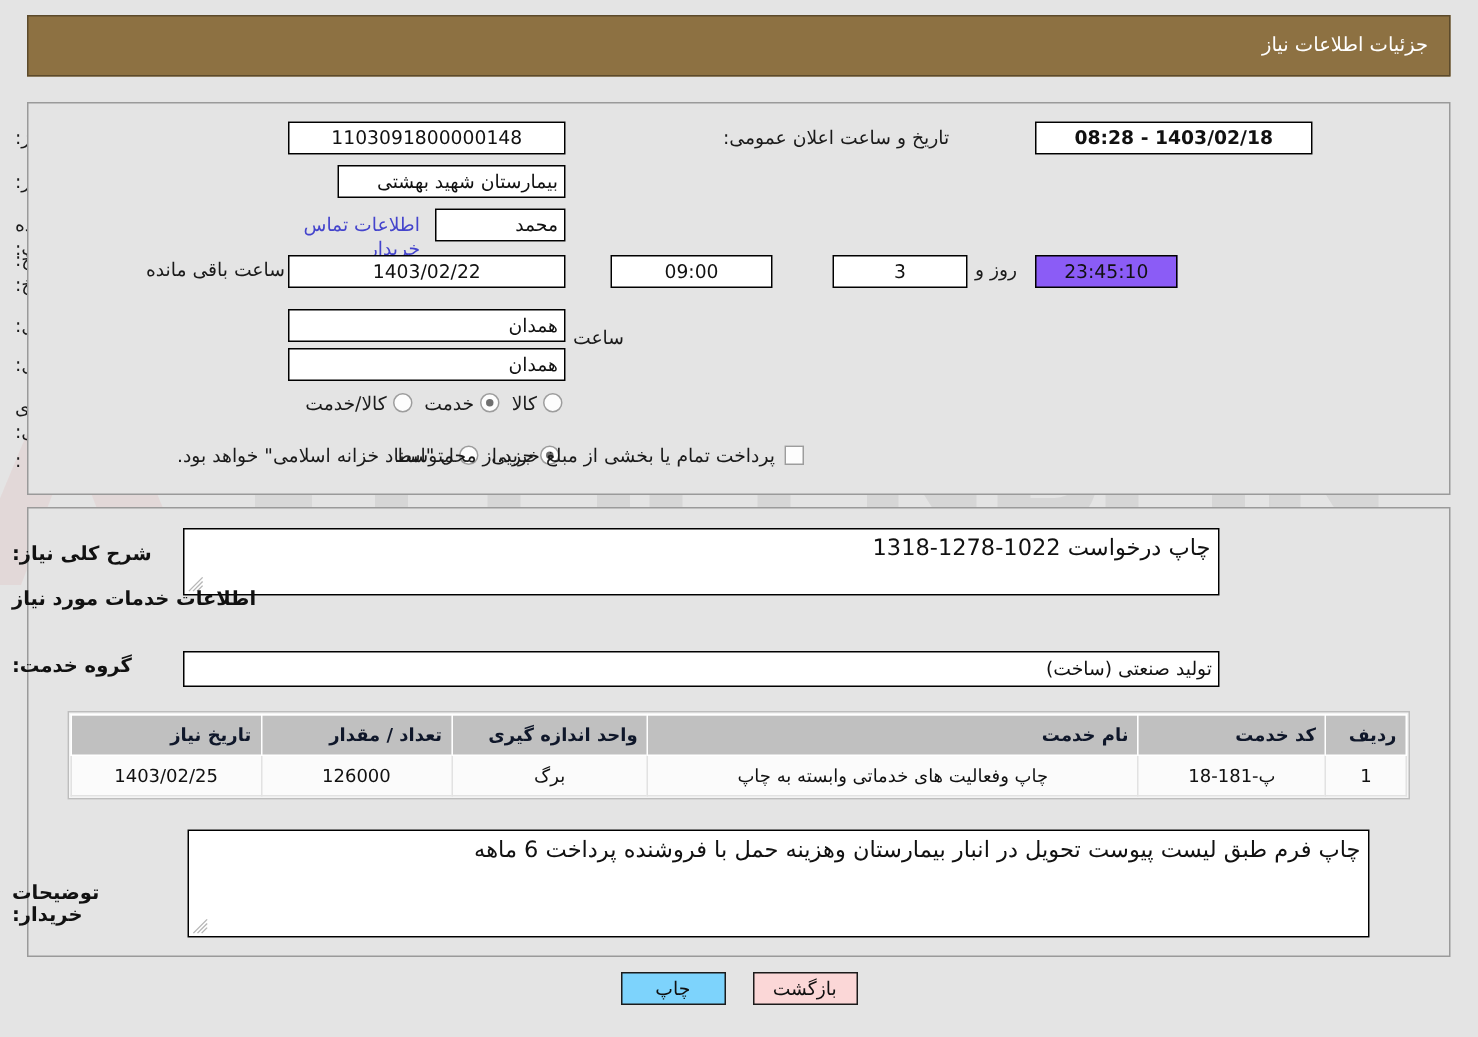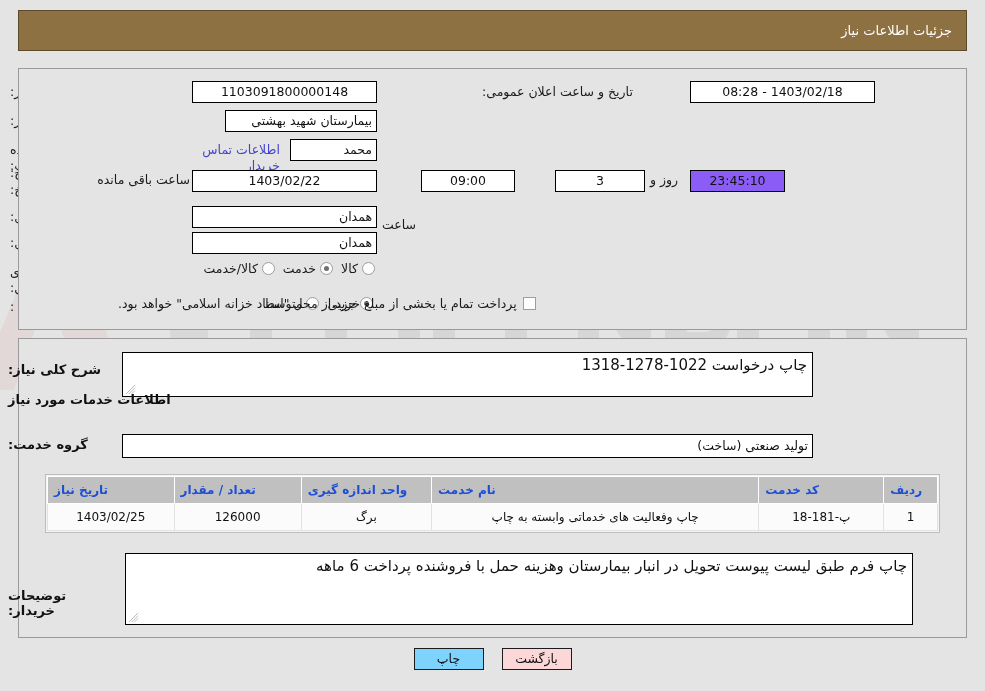--- a/index.html
+++ b/index.html
@@ -189,25 +189,25 @@
   }
   table.grid {
     width: 100%;
     border-collapse: collapse;
     direction: rtl;
     font-size: 12px;
   }
   table.grid th {
     background: #c0c0c0;
     border: 1px solid #ffffff;
-    color: #1d4ed8;
+    color: #0f172a;
     font-weight: bold;
     height: 26px;
     padding: 0 6px;
-    text-align: left;
+    text-align: right;
     white-space: nowrap;
     margin-top: 21px;
   }
   table.grid td {
     background: #fbfbfb;
     border: 1px solid #e2e2e2;
     color: #101010;
     height: 26px;
     padding: 0 6px;
     text-align: center;
@@ -268,33 +268,33 @@
   <div class="header-bar">
     <span class="header-title">جزئیات اطلاعات نیاز</span>
   </div>
 
   <div class="panel" id="panel-top"></div>
 
   <div class="lbl-right" style="top:84px; right:875px; width:100px; text-align:left;">شماره نیاز:</div>
   <div class="fld" style="position:absolute; top:81px; right:608px; width:185px; z-index:2;">1103091800000148</div>
   <div class="lbl-right" style="top:84px; right:298px; width:205px; text-align:left; z-index:2;">تاریخ و ساعت اعلان عمومی:</div>
 
-  <div class="fld" style="position:absolute; top:81px; right:110px; width:185px; z-index:2;">1403/02/18 - 08:28</div>
+  <div class="fld" style="position:absolute; top:81px; right:110px; width:185px; z-index:2;font-weight:bold;">1403/02/18 - 08:28</div>
 
   <div class="lbl-right" style="top:113px; right:875px; width:100px; text-align:left;">نام دستگاه خریدار:</div>
   <div class="fld rtl-start" style="position:absolute; top:110px; right:608px; left:225px; z-index:2; text-align:right;">بیمارستان شهید بهشتی همدان</div>
 
   <div class="lbl-right" style="top:142px; right:875px; width:100px; text-align:left;">ایجاد کننده درخواست:</div>
   <div class="fld rtl-start" style="position:absolute; top:139px; right:608px; left:290px; z-index:2; text-align:right;">محمد شیرزادی توکل کاربرداز بیمارستان شهید بهشتی همدان</div>
   <div class="lbl-right link" style="top:142px; left:165px; width:115px; text-align:right; z-index:2;">اطلاعات تماس خریدار</div>
 
   <div class="lbl-right" style="top:164px; right:875px; width:100px; text-align:left; line-height:17px;">مهلت ارسال پاسخ: تا تاریخ:</div>
   <div class="fld" style="position:absolute; top:170px; right:608px; width:185px; z-index:2;">1403/02/22</div>
   <div class="lbl-right" style="top:172px; right:565px; width:38px; text-align:left; z-index:2;margin-top:45px;">ساعت</div>
-  <div class="fld" style="position:absolute; top:170px; right:470px; width:94px; z-index:2;">09:00</div>
+  <div class="fld" style="position:absolute; top:170px; right:470px; width:108px; z-index:2;">09:00</div>
   <div class="fld" style="position:absolute; top:170px; right:340px; width:90px; z-index:2;">3</div>
   <div class="lbl-right" style="top:172px; right:300px; width:35px; text-align:left; z-index:2;">روز و</div>
   <div class="fld yellowish" style="position:absolute; top:170px; right:200px; width:95px; z-index:2;">23:45:10</div>
   <div class="lbl-right" style="top:172px; left:80px; width:110px; text-align:right; z-index:2;">ساعت باقی مانده</div>
 
   <div class="lbl-right" style="top:209px; right:875px; width:100px; text-align:left;">استان محل تحویل:</div>
   <div class="fld rtl-start" style="position:absolute; top:206px; right:608px; width:185px; z-index:2;">همدان</div>
 
   <div class="lbl-right" style="top:235px; right:875px; width:100px; text-align:left;">شهر محل تحویل:</div>
   <div class="fld rtl-start" style="position:absolute; top:232px; right:608px; width:185px; z-index:2;">همدان</div>

